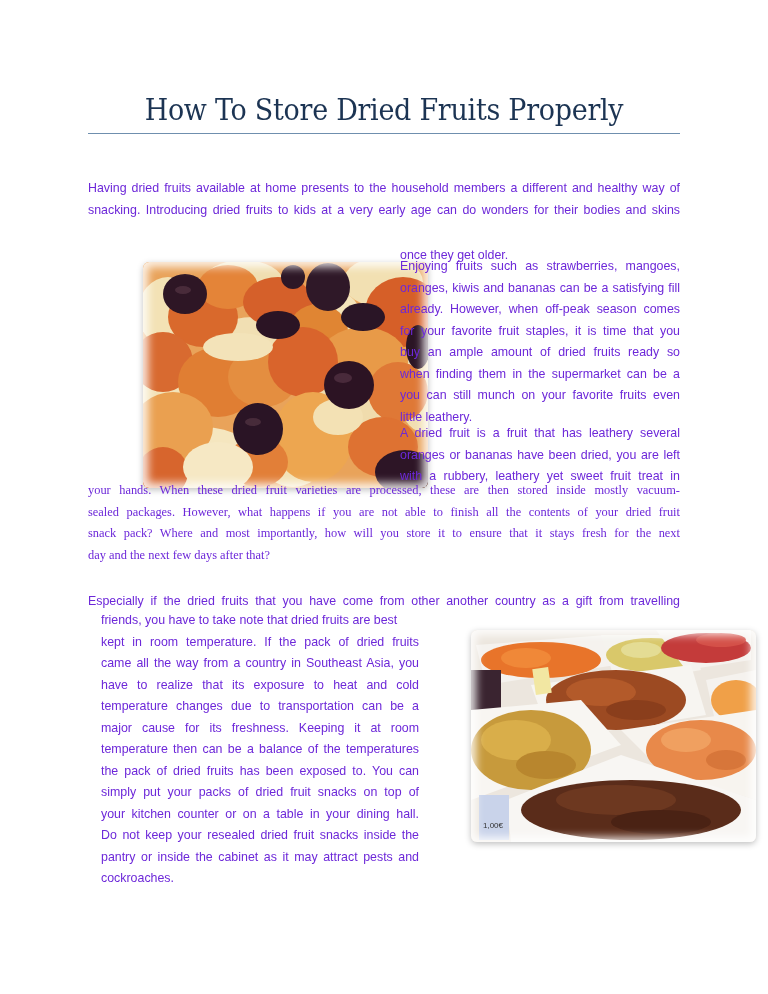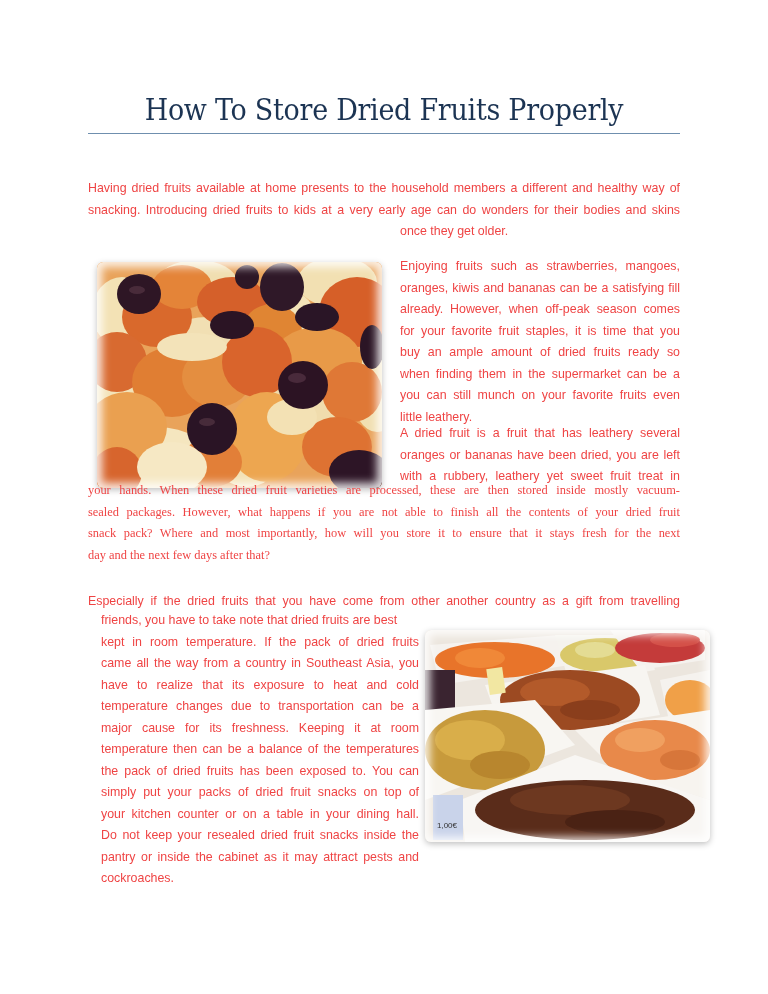--- a/index.html
+++ b/index.html
@@ -41,39 +41,40 @@
       top: 133px;
       width: 592px;
       height: 1px;
       background: #6f8fae;
     }
     .para {
       position: absolute;
       font-size: 12.4px;
       line-height: 21.5px;
       text-align: justify;
-      color: #ef4444;
+      color: #6d28d9;
       margin: 0;
     }
     .line {
       display: block;
       text-align: justify;
       text-align-last: justify;
       white-space: nowrap;
       height: 21.5px;
       overflow: visible;
     }
     .line.last {
       text-align-last: left;
     }
     .photo {
       position: absolute;
       border-radius: 6px;
       overflow: hidden;
       box-shadow: 0 0 6px 4px rgba(255,255,255,0.9) inset, 0 2px 6px rgba(0,0,0,0.25);
+      margin-left: 46px;
     }
     .photo svg { display: block; }
     .photo::after {
       content: "";
       position: absolute;
       inset: 0;
       box-shadow: inset 0 0 8px 5px rgba(255,255,255,0.85);
       border-radius: 6px;
       pointer-events: none;
     }
@@ -82,21 +83,21 @@
 <body>
 
 <div class="page">
 
   <h1 class="title">How To Store Dried Fruits Properly</h1>
   <div class="title-rule"></div>
 
   <div class="para" style="left:88px; top:178px; width:592px;">
     <span class="line">Having dried fruits available at home presents to the household members a different and healthy way of</span>
     <span class="line">snacking. Introducing dried fruits to kids at a very early age can do wonders for their bodies and skins</span>
-    <span class="line last" style="padding-left:312px;">once they get older.</span>
+    <span class="line last" style="padding-left:312px;margin-top:24px;">once they get older.</span>
   </div>
 
   <div class="photo" style="left:97px; top:262px; width:285px; height:226px;">
     <svg width="285" height="226" viewBox="0 0 285 226">
       <rect width="285" height="226" fill="#e9a35a"></rect>
 
       <ellipse cx="25" cy="50" rx="30" ry="35" fill="#f3e2b5"></ellipse>
       <ellipse cx="100" cy="20" rx="40" ry="22" fill="#f0deb0"></ellipse>
       <ellipse cx="180" cy="55" rx="38" ry="30" fill="#f4e4ba"></ellipse>
       <ellipse cx="240" cy="20" rx="40" ry="25" fill="#f2e0b2"></ellipse>

